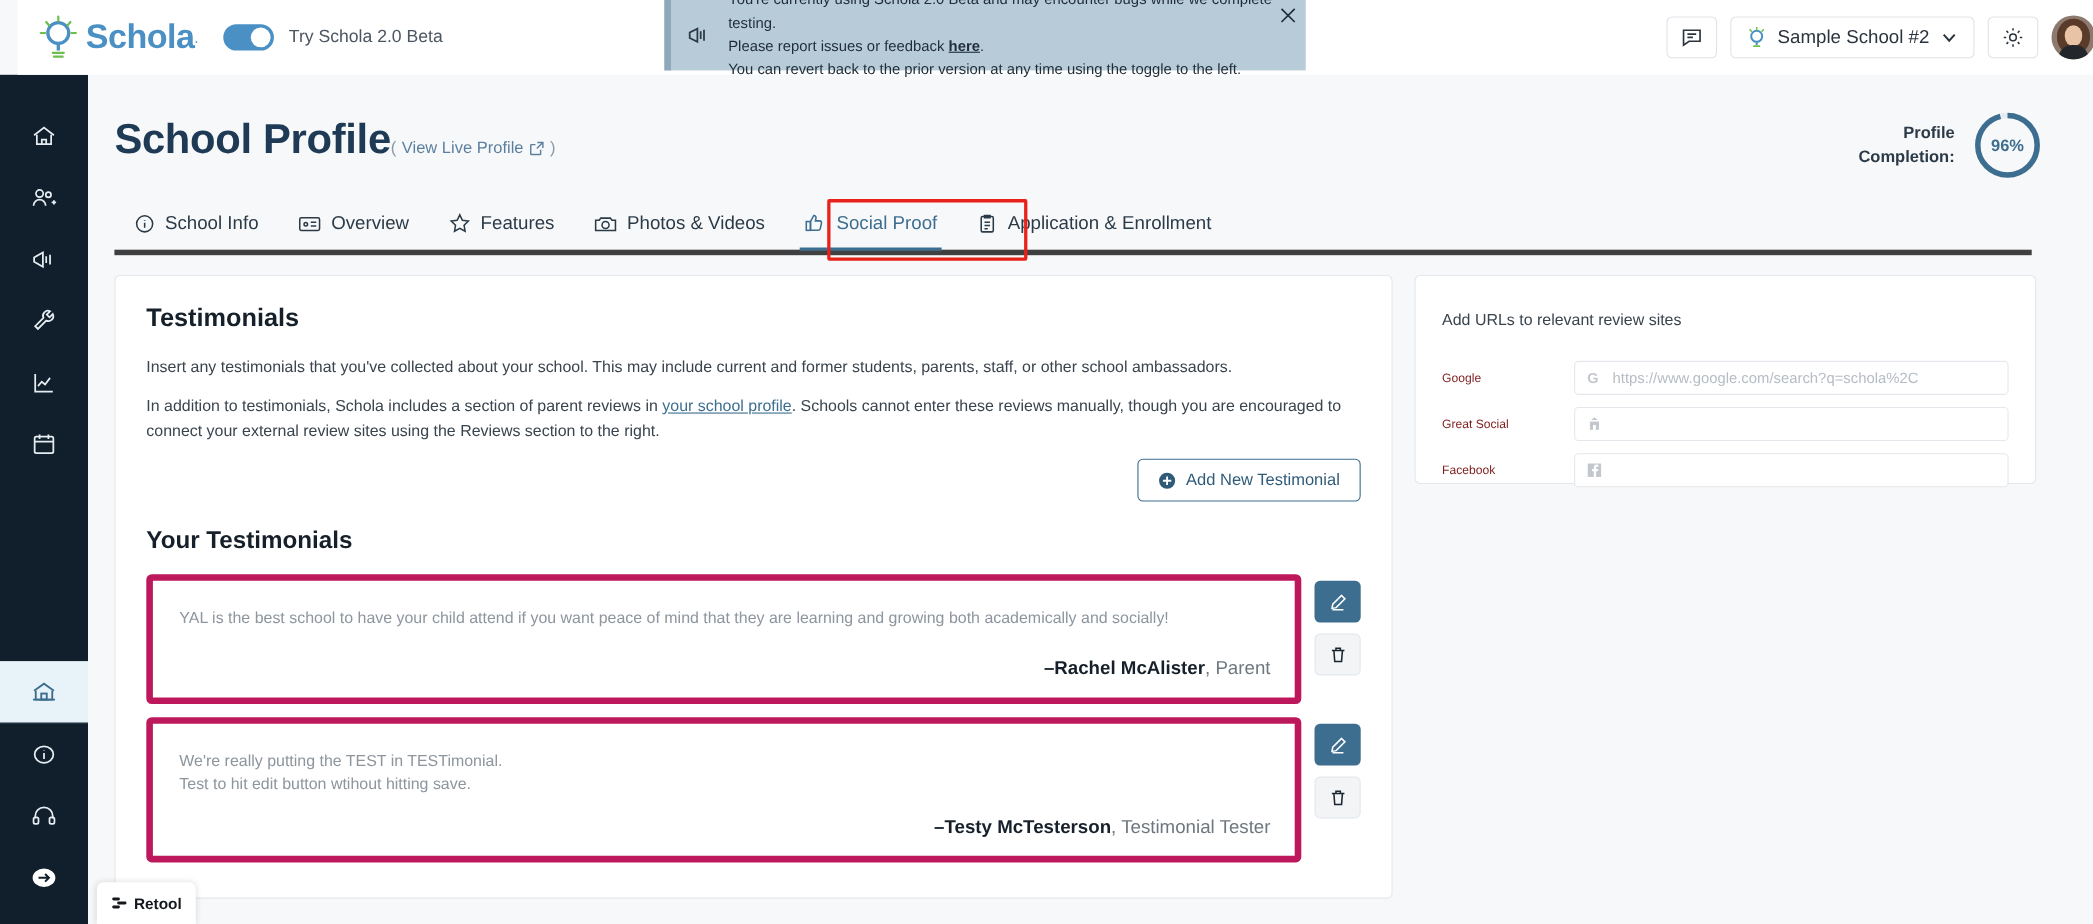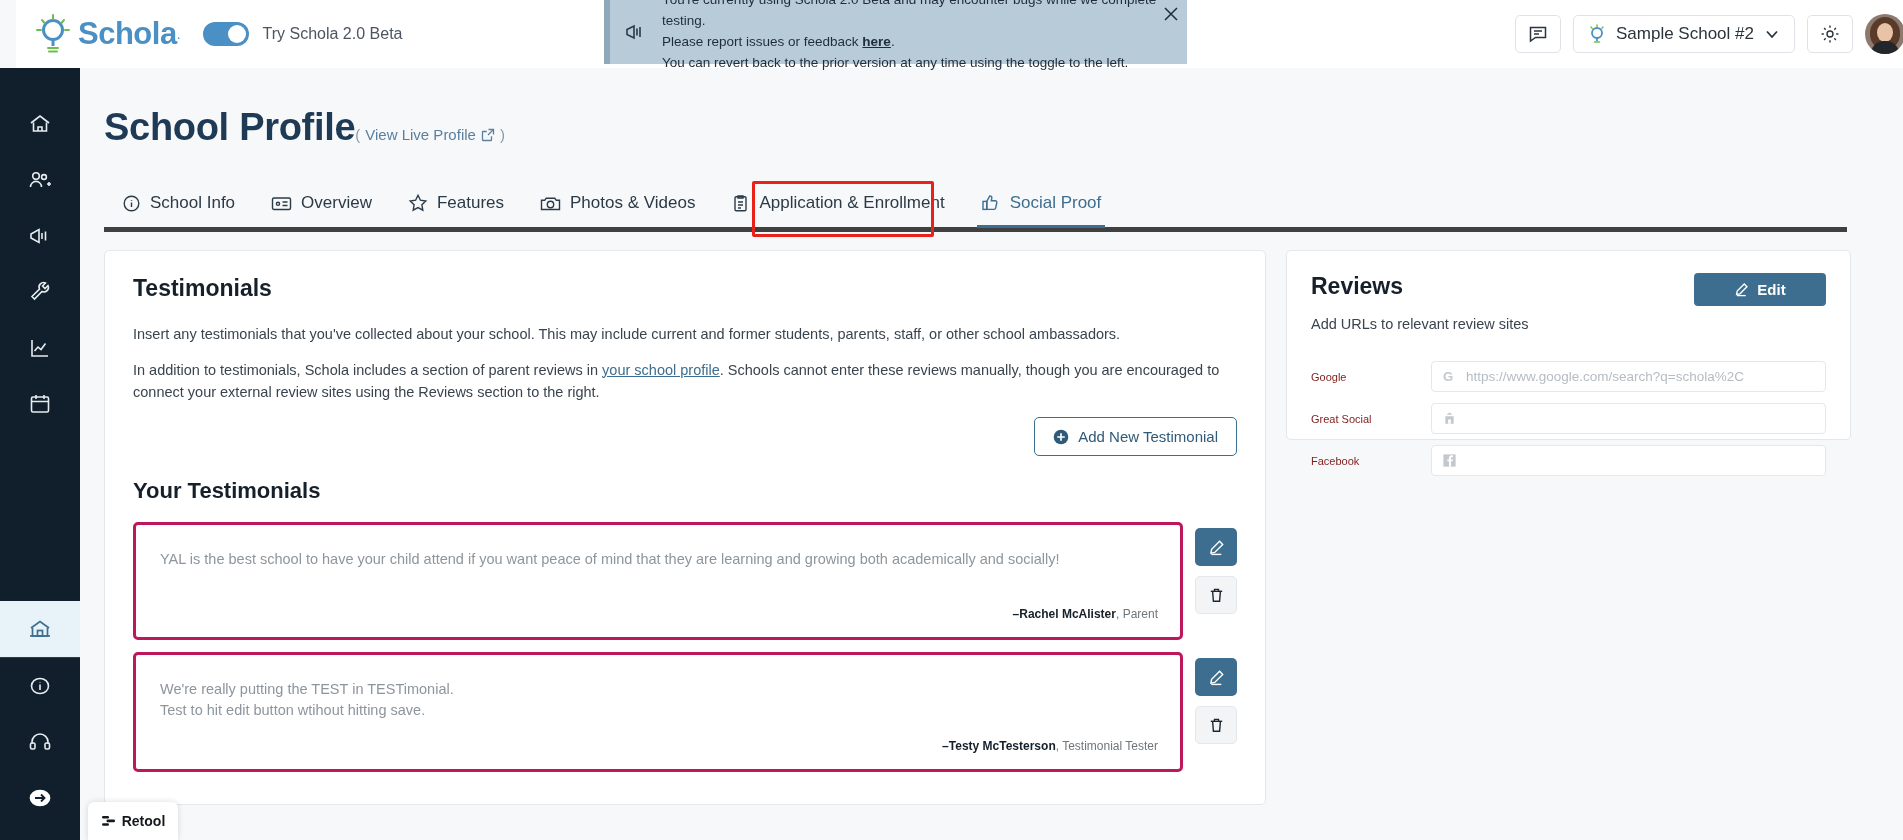--- a/index.html
+++ b/index.html
@@ -141,26 +141,26 @@
   .add-btn-row { display: flex; justify-content: flex-end; margin: 8px 0 22px 0; }
   .add-btn {
     display: flex; align-items: center; gap: 9px; border: 1px solid #3d6e8f;
     border-radius: 5px; background: #fff; color: #2f5a78; font-size: 15px;
     padding: 10px 18px; cursor: pointer;
   }
   h3.sub-title { font-size: 22px; font-weight: bold; color: #16202a; margin-bottom: 18px; }
 
   .testi-row { display: flex; gap: 12px; margin-bottom: 12px; }
   .testi-card {
-    flex: 1; border: 3px solid #be185d; border-radius: 5px; background: #fff;
+    flex: 1; border: 6px solid #be185d; border-radius: 5px; background: #fff;
     padding: 24px 22px 16px 24px; min-height: 118px;
     display: flex; flex-direction: column; justify-content: space-between;
   }
   .testi-text { font-size: 14.5px; color: #8d959d; line-height: 1.45; }
-  .testi-attr { font-size: 12px; text-align: right; color: #6e767e; margin-top: 18px; }
+  .testi-attr { font-size: 17px; text-align: right; color: #6e767e; margin-top: 18px; }
   .testi-attr b { color: #16202a; }
   .testi-actions { display: flex; flex-direction: column; gap: 10px; padding-top: 6px; }
   .act-btn {
     width: 42px; height: 38px; border-radius: 5px; display: flex;
     align-items: center; justify-content: center; cursor: pointer;
   }
   .act-edit { background: #3d6e8f; color: #fff; }
   .act-del { background: #f2f4f6; border: 1px solid #e4e8ec; color: #1b2730; }
 
   
@@ -373,20 +373,33 @@
           <svg width="14" height="14" viewBox="0 0 14 14" fill="none" stroke="#5b7f9e" stroke-width="1.3">
               <path d="M7.5 1.5h5v5"></path>
               <path d="M12.5 1.5L7 7"></path>
               <path d="M10.5 8.2V12a.5.5 0 0 1-.5.5H2a.5.5 0 0 1-.5-.5V4a.5.5 0 0 1 .5-.5h3.8"></path>
             </svg>
         </span>
         <span class="paren">)</span>
       </span>
     </div>
 
+    <div class="completion">
+      <div class="completion-label">
+        <div>Profile</div>
+        <div>Completion:</div>
+      </div>
+      <div class="ring">
+        <svg width="64" height="64" viewBox="0 0 64 64">
+          <circle cx="32" cy="32" r="27" fill="none" stroke="#e6ecf1" stroke-width="5"></circle>
+          <circle id="ring-arc" cx="32" cy="32" r="27" fill="none" stroke="#3d6e8f" stroke-width="5" stroke-linecap="butt" transform="rotate(-90 32 32)" stroke-dasharray="169.64600329384882" stroke-dashoffset="6.785840131753959"></circle>
+        </svg>
+        <div class="ring-text">96%</div>
+      </div>
+    </div>
   </div>
 
   <div class="tabs">
     <div class="tab">
       <span>
         <svg width="19" height="19" viewBox="0 0 19 19" fill="none" stroke="currentColor" stroke-width="1.4">
             <circle cx="9.5" cy="9.5" r="7.3"></circle>
             <path d="M9.5 8.5v4.5M9.5 6.2v.7"></path>
           </svg>
       </span>
@@ -412,38 +425,38 @@
     </div>
     <div class="tab">
       <span>
         <svg width="21" height="19" viewBox="0 0 21 19" fill="none" stroke="currentColor" stroke-width="1.4">
             <path d="M1.5 6.3h3.2l1.5-2h8.6l1.5 2h3.2v9.2h-18z"></path>
             <circle cx="10.5" cy="10.5" r="3.2"></circle>
           </svg>
       </span>
       <span>Photos &amp; Videos</span>
     </div>
+    <div class="tab active">
+      <span>
+        <svg width="20" height="20" viewBox="0 0 20 20" fill="none" stroke="currentColor" stroke-width="1.4">
+            <path d="M5.8 8.4l3-5.5c1.4 0 2.2.9 2 2.3l-.5 2.6h4c1 0 1.7.9 1.5 1.9l-1.1 5.2c-.2.9-.9 1.5-1.8 1.5H5.8z"></path>
+            <rect x="2" y="8.4" width="3.8" height="8"></rect>
+          </svg>
+      </span>
+      <span>Social Proof</span>
+    </div>
     <div class="tab">
       <span>
         <svg width="19" height="19" viewBox="0 0 19 19" fill="none" stroke="currentColor" stroke-width="1.4">
             <rect x="4" y="2.8" width="11" height="14" rx="1.3"></rect>
             <path d="M7 2v2h5V2z"></path>
             <path d="M7 8h5M7 11h5M7 14h3"></path>
           </svg>
       </span>
       <span>Application &amp; Enrollment</span>
-    </div>
-    <div class="tab active">
-      <span>
-        <svg width="20" height="20" viewBox="0 0 20 20" fill="none" stroke="currentColor" stroke-width="1.4">
-            <path d="M5.8 8.4l3-5.5c1.4 0 2.2.9 2 2.3l-.5 2.6h4c1 0 1.7.9 1.5 1.9l-1.1 5.2c-.2.9-.9 1.5-1.8 1.5H5.8z"></path>
-            <rect x="2" y="8.4" width="3.8" height="8"></rect>
-          </svg>
-      </span>
-      <span>Social Proof</span>
     </div>
     <div class="tab-highlight" style="left:648px; top:-2px; width:182px; height:56px;"></div>
   </div>
 
   <div class="content">
 
     <div class="card card-left">
       <h2 class="section-title">Testimonials</h2>
       <p class="para">Insert any testimonials that you've collected about your school. This may include current and former students, parents, staff, or other school ambassadors.</p>
       <p class="para">
@@ -516,32 +529,20 @@
                   <path d="M4.6 4.3l.8 10h6.2l.8-10"></path>
                   <path d="M6.5 4.3V2.4h4v1.9"></path>
                 </svg>
             </span>
           </div>
         </div>
       </div>
     </div>
 
     <div class="card card-right">
-      <div class="reviews-head">
-        <h2 class="section-title" style="margin-bottom:0">Reviews</h2>
-        <button class="edit-btn">
-          <span>
-            <svg width="15" height="15" viewBox="0 0 17 17" fill="none" stroke="currentColor" stroke-width="1.5">
-                <path d="M11.6 2.3l3.1 3.1-8 8-3.8.7.7-3.8z"></path>
-                <path d="M3.3 15.4h10"></path>
-              </svg>
-          </span>
-          <span>Edit</span>
-        </button>
-      </div>
       <div class="reviews-sub">Add URLs to relevant review sites</div>
 
       <div class="rev-row">
         <div class="rev-label">Google</div>
         <div class="rev-input">
           <span>
             <svg width="15" height="15" viewBox="0 0 16 16">
                 <text x="1" y="13" font-family="Liberation Sans, sans-serif" font-size="14" font-weight="bold" fill="#c2c8ce">G</text>
               </svg>
           </span>

